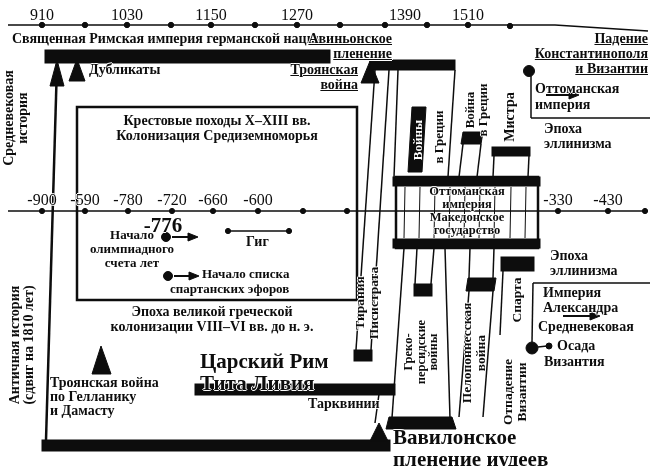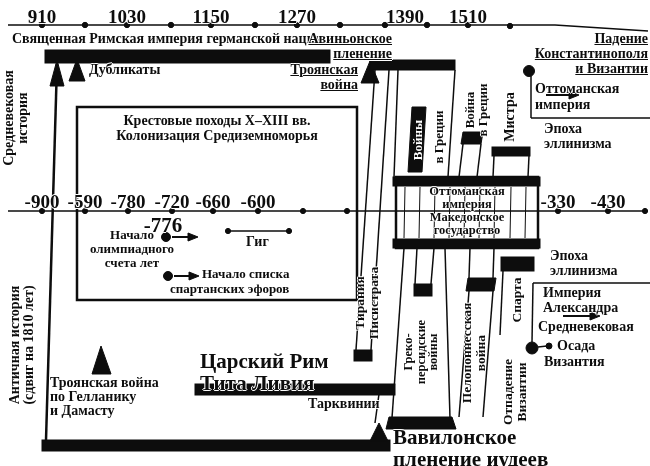--- a/index.html
+++ b/index.html
@@ -6,21 +6,21 @@
   .stage{position:relative;width:650px;height:466px;background:#fff;overflow:hidden;
          font-family:"Liberation Serif",serif;color:#0d0d0d;}
   svg{position:absolute;left:0;top:0;z-index:1;}
   .lbl{position:absolute;z-index:2;font-weight:bold;font-size:14px;line-height:1.08;
        white-space:pre-line;
        text-shadow:-1px 0 0 #fff,1px 0 0 #fff,0 -1px 0 #fff,0 1px 0 #fff;}
   .vlbl{position:absolute;z-index:2;font-weight:bold;font-size:13.5px;line-height:1.0;
         white-space:pre;text-align:center;
         transform:translate(-50%,-50%) rotate(-90deg);
         text-shadow:-1px 0 0 #fff,1px 0 0 #fff,0 -1px 0 #fff,0 1px 0 #fff;}
-  .tick{position:absolute;z-index:2;font-weight:bold;font-size:19px;
+  .tick{position:absolute;z-index:2;font-weight:normal;font-size:16px;
         transform:translateX(-50%);white-space:nowrap;
         text-shadow:-1px 0 0 #fff,1px 0 0 #fff,0 -1px 0 #fff,0 1px 0 #fff;}
   .ctr{text-align:center;} .rgt{text-align:right;text-decoration:underline;}
   .white{color:#fff;text-shadow:none;}
   .fs12{font-size:12.5px;} .fs13{font-size:13px;} .fs15{font-size:21px;}
 </style>
 </head>
 <body>
 
 <div class="stage">
@@ -195,20 +195,22 @@
   <div class="lbl ctr" style="left:87px;top:113px;width:260px">Крестовые походы X–XIII вв.
 Колонизация Средиземноморья</div>
 
   <div class="lbl ctr fs15" style="left:140px;top:214px;width:46px">-776</div>
   <div class="lbl ctr fs13" style="left:76px;top:228px;width:112px">Начало
 олимпиадного
 счета лет</div>
   <div class="lbl" style="left:246px;top:234px">Гиг</div>
   <div class="lbl fs13" style="left:202px;top:267px">Начало списка</div>
   <div class="lbl fs13" style="left:170px;top:282px">спартанских эфоров</div>
+  <div class="lbl ctr" style="left:62px;top:304px;width:300px">Эпоха великой греческой
+колонизации VIII–VI вв. до н. э.</div>
 
   <div class="vlbl white fs13" style="left:417px;top:140px">Войны</div>
   <div class="vlbl fs13" style="left:438px;top:137px">в Греции</div>
   <div class="vlbl fs13" style="left:476px;top:110px">Война
 в Греции</div>
   <div class="vlbl" style="left:510px;top:117px;font-size:14px">Мистра</div>
   <div class="vlbl" style="left:366px;top:303px">Тирания
 Писистрата</div>
   <div class="vlbl fs12" style="left:421px;top:352px">Греко-
 персидские

